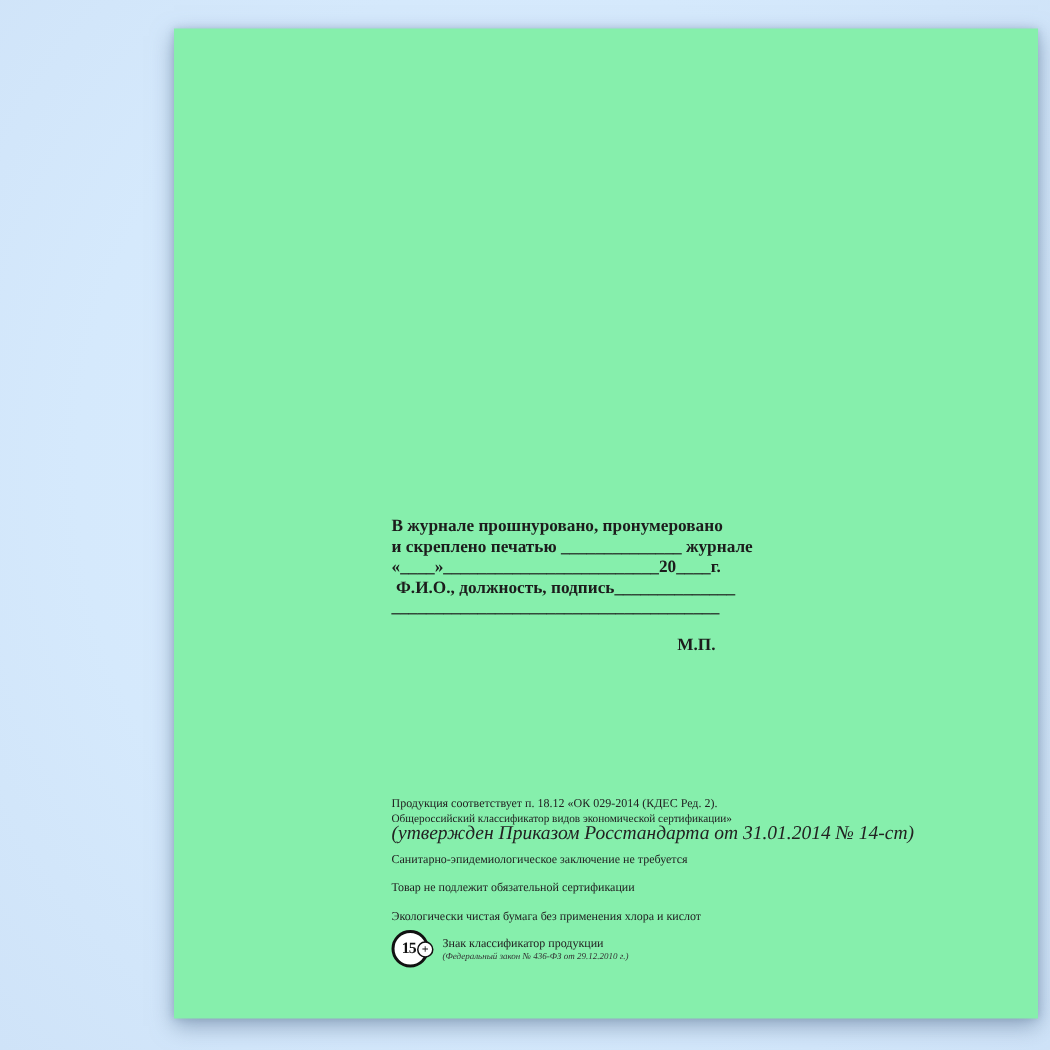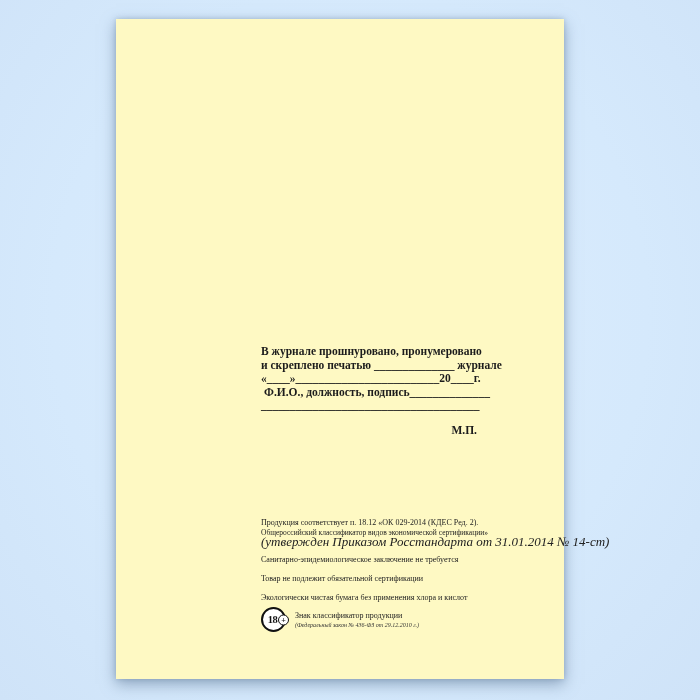--- a/index.html
+++ b/index.html
@@ -11,24 +11,25 @@
     font-family: "Liberation Serif", "DejaVu Serif", serif;
   }
   body {
     position: relative;
     background: radial-gradient(ellipse at 50% 45%, #ddedfe 0%, #d5e9fc 60%, #cfe3f8 100%);
   }
   .page {
     position: absolute;
     left: 116px;
     top: 19px;
-    width: 448px;
+    width: 556px;
     height: 660px;
-    background: #fef9c3;
+    background: #86efac;
     box-shadow: 0 5px 14px rgba(96, 124, 154, 0.60), 0 0 5px rgba(96, 124, 154, 0.35);
+    padding-left: 20px;
   }
   
   .stamp {
     position: absolute;
     left: 145px;
     top: 326px;
     width: 228px;
     font-weight: bold;
     font-size: 11.5px;
     line-height: 13.5px;
@@ -38,21 +39,21 @@
   .stamp .indent { padding-left: 3px; }
   .stamp .mp {
     text-align: right;
     padding-right: 12px;
     margin-top: 11px;
   }
   
   .bottom {
     position: absolute;
     left: 145px;
-    top: 499px;
+    top: 512px;
     width: 262px;
     color: #222222;
     white-space: nowrap;
   }
   .c1 { font-size: 8px;   line-height: 10px; }
   .c2 { font-size: 7.5px; line-height: 9px;  }
   .c3 { font-size: 13px; line-height: 9px; font-style: italic; margin-bottom: 9px; }
   .note { font-size: 8px; line-height: 10px; margin-bottom: 9px; }
   .note.last { margin-bottom: 4px; }
   
@@ -115,21 +116,21 @@
     <div class="c1">Продукция соответствует п. 18.12 «ОК 029-2014 (КДЕС Ред. 2).</div>
     <div class="c2">Общероссийский классификатор видов экономической сертификации»</div>
     <div class="c3">(утвержден Приказом Росстандарта от 31.01.2014 № 14-ст)</div>
 
     <div class="note">Санитарно-эпидемиологическое заключение не требуется</div>
     <div class="note">Товар не подлежит обязательной сертификации</div>
     <div class="note last">Экологически чистая бумага без применения хлора и кислот</div>
 
     <div class="age-row">
       <div class="age-icon">
-        <span class="age-num">18</span>
+        <span class="age-num">15</span>
         <span class="age-plus">+</span>
       </div>
       <div class="age-text">
         <div class="age-label">Знак классификатор продукции</div>
         <div class="age-law">(Федеральный закон № 436-ФЗ от 29.12.2010 г.)</div>
       </div>
     </div>
   </div>
 
 </div>

